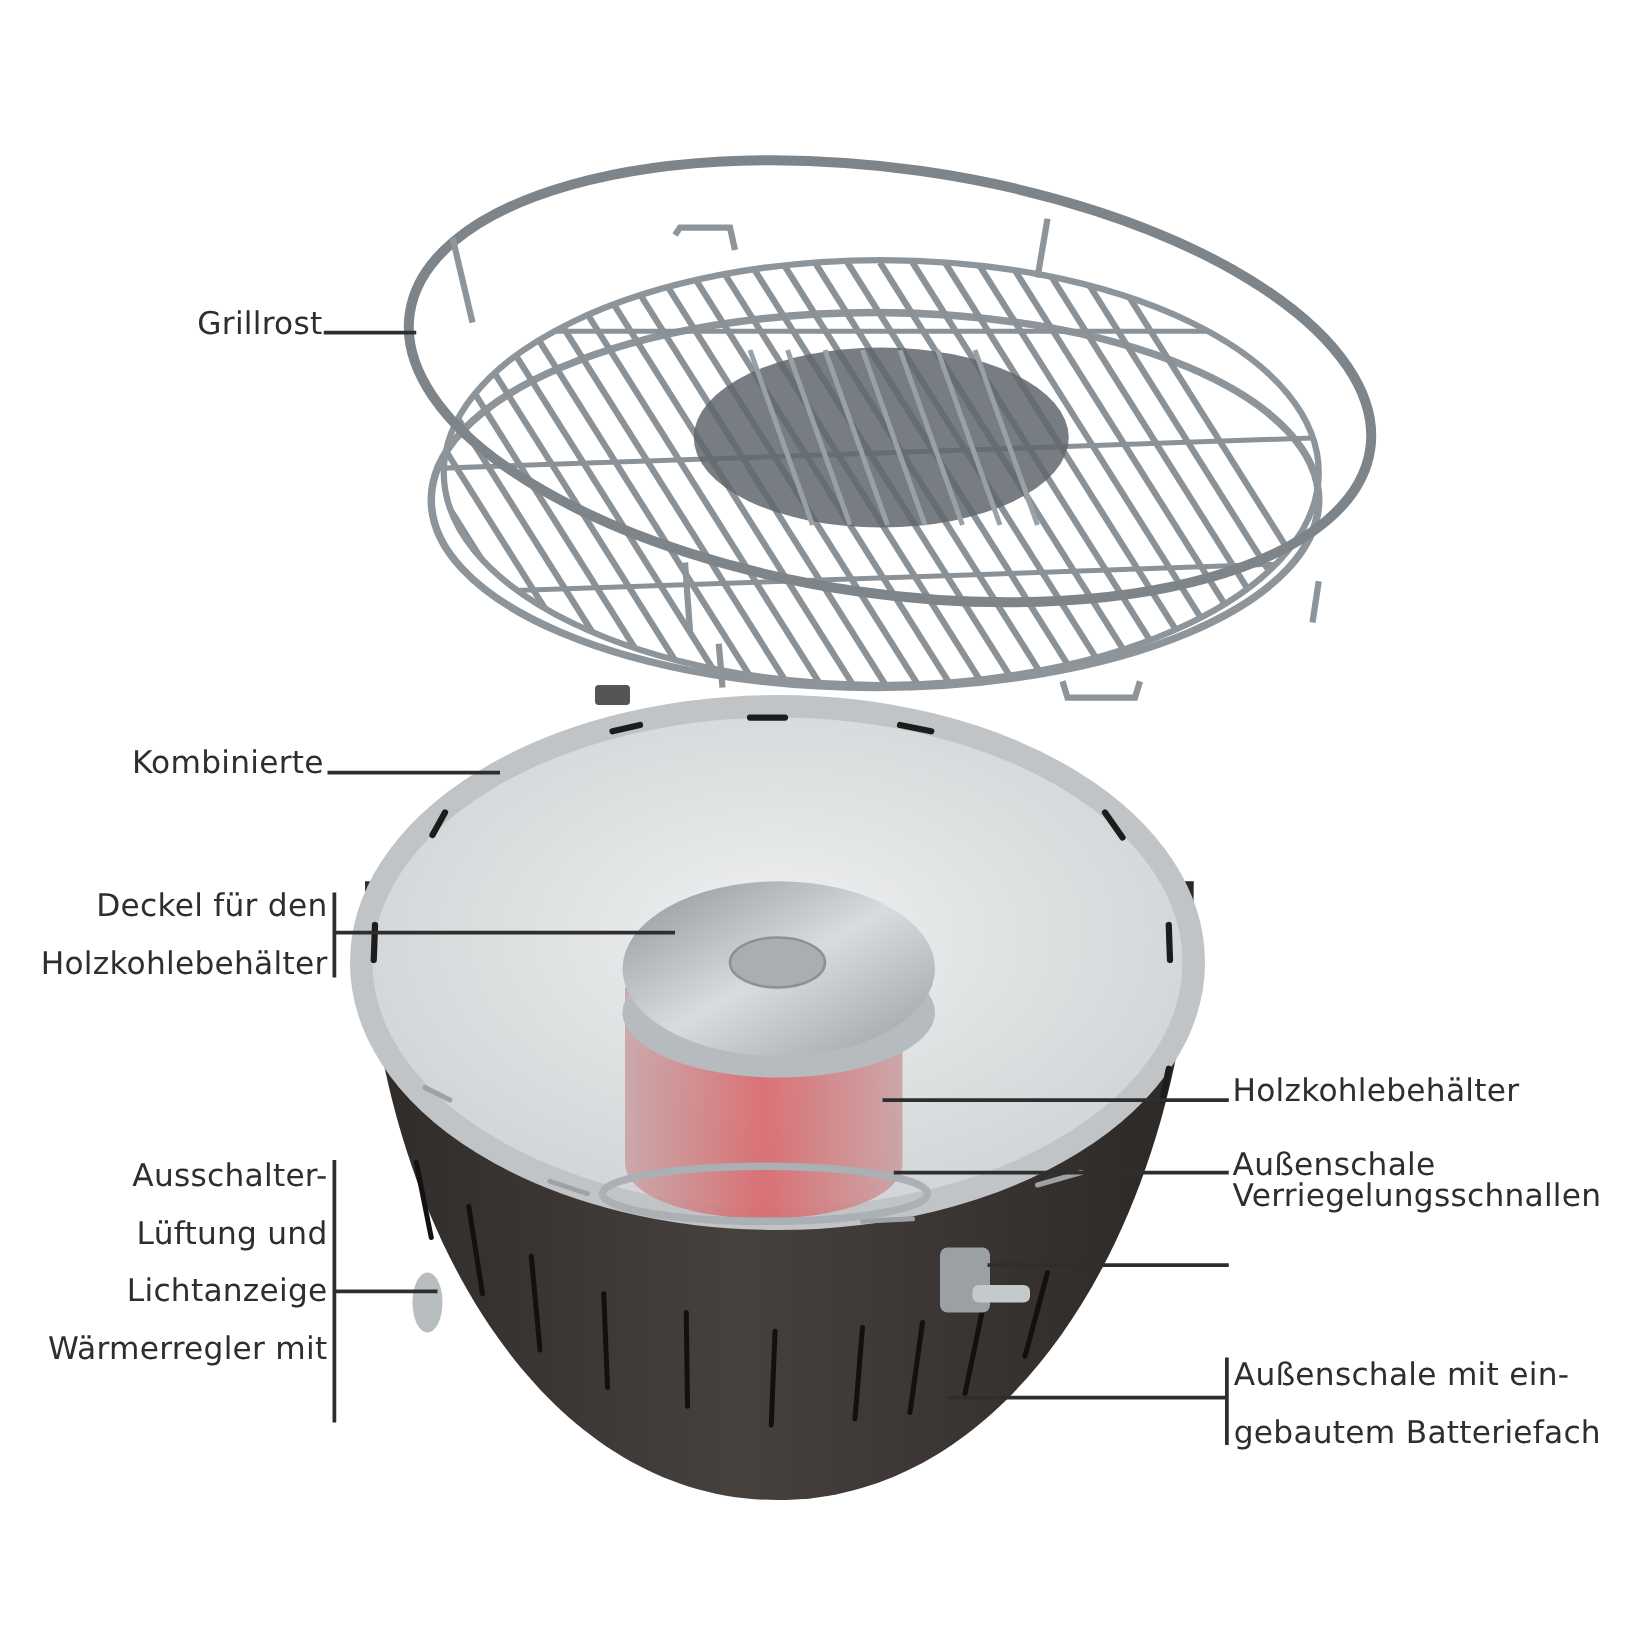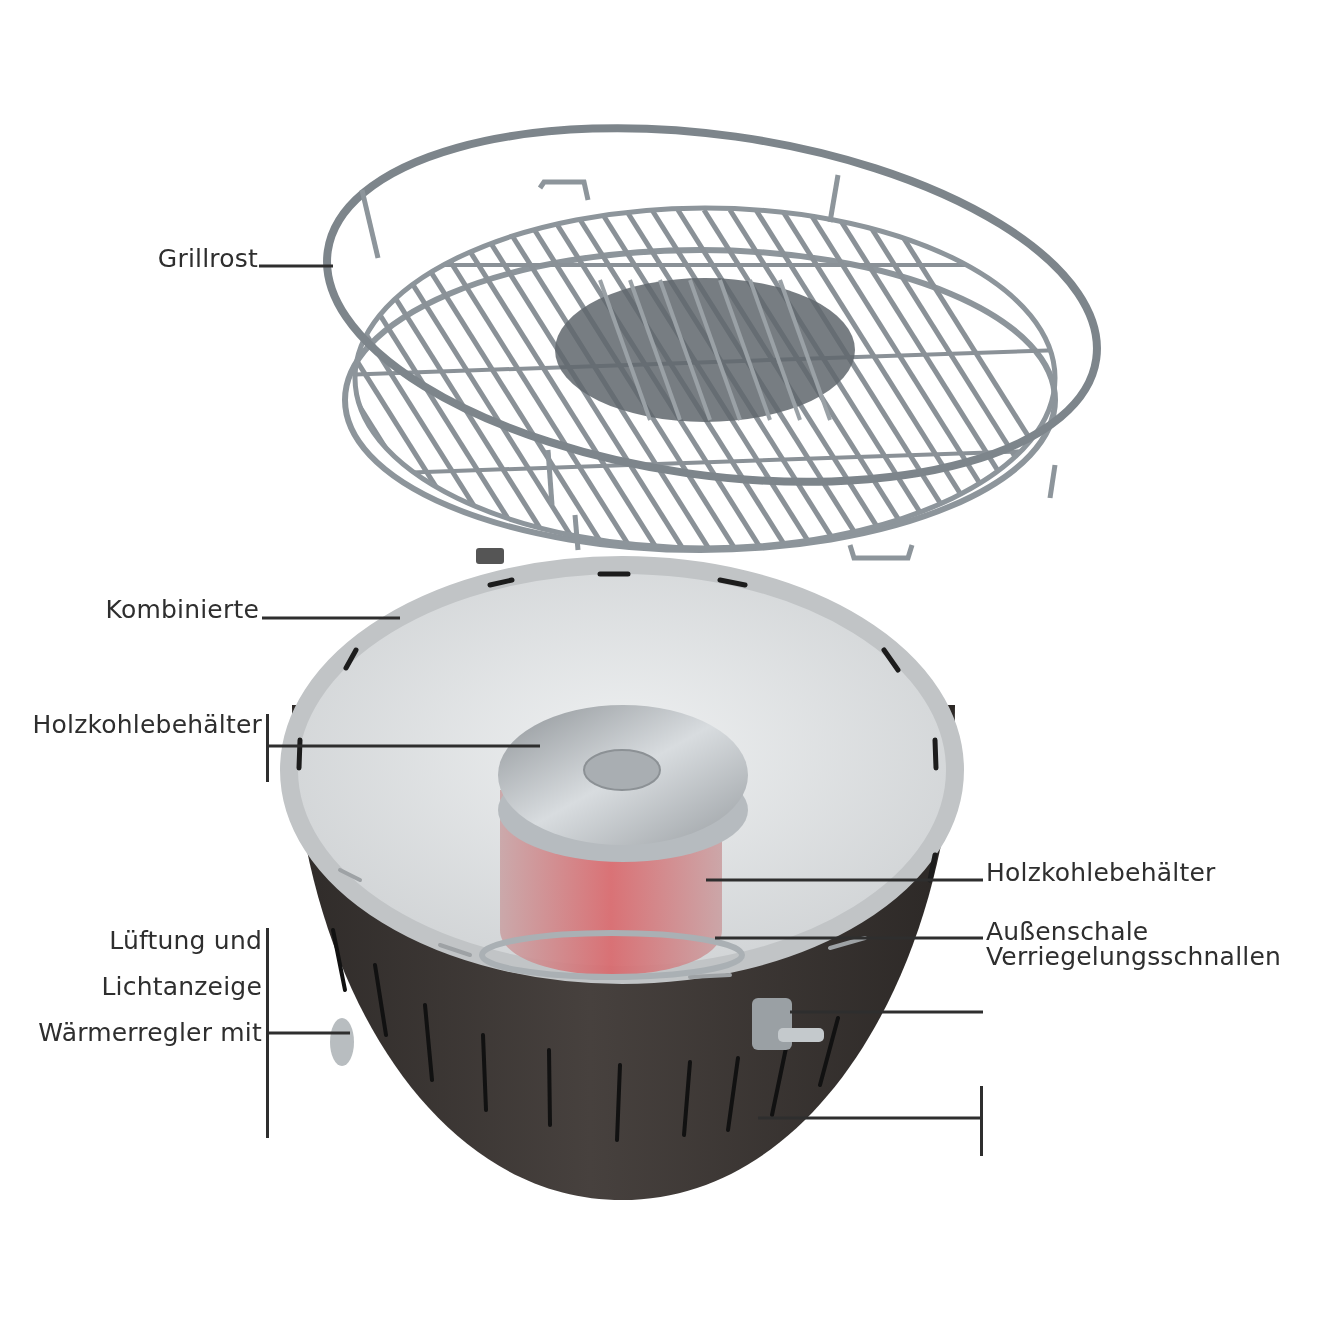--- a/index.html
+++ b/index.html
@@ -173,38 +173,44 @@
 
   <div class="label right-align" style="right:1061px; top:236px;">
     <span class="line">Grillrost</span>
   </div>
 
   <div class="label right-align" style="right:1060px; top:587px;">
     <span class="line">Kombinierte</span>
   </div>
 
   <div class="label right-align" style="right:1057px; top:702px;">
+    <span class="line">Deckel für den</span>
     <span class="line">Holzkohlebehälter</span>
   </div>
   <div class="bracket" style="left:266px; top:714px; height:68px;"></div>
 
   <div class="label right-align" style="right:1057px; top:918px;">
+    <span class="line">Ausschalter-</span>
     <span class="line">Lüftung und</span>
     <span class="line">Lichtanzeige</span>
     <span class="line">Wärmerregler mit</span>
   </div>
   <div class="bracket" style="left:266px; top:928px; height:210px;"></div>
 
   <div class="label left-align" style="left:986px; top:850px;">
     <span class="line">Holzkohlebehälter</span>
   </div>
 
   <div class="label left-align" style="left:986px; top:909px;">
     <span class="line">Außenschale</span>
   </div>
 
   <div class="label left-align" style="left:986px; top:934px;">
     <span class="line">Verriegelungsschnallen</span>
   </div>
 
+  <div class="label left-align" style="left:987px; top:1077px;">
+    <span class="line">Außenschale mit ein-</span>
+    <span class="line">gebautem Batteriefach</span>
+  </div>
   <div class="bracket" style="left:980px; top:1086px; height:70px;"></div>
 
 </div>
 
 </body></html>

